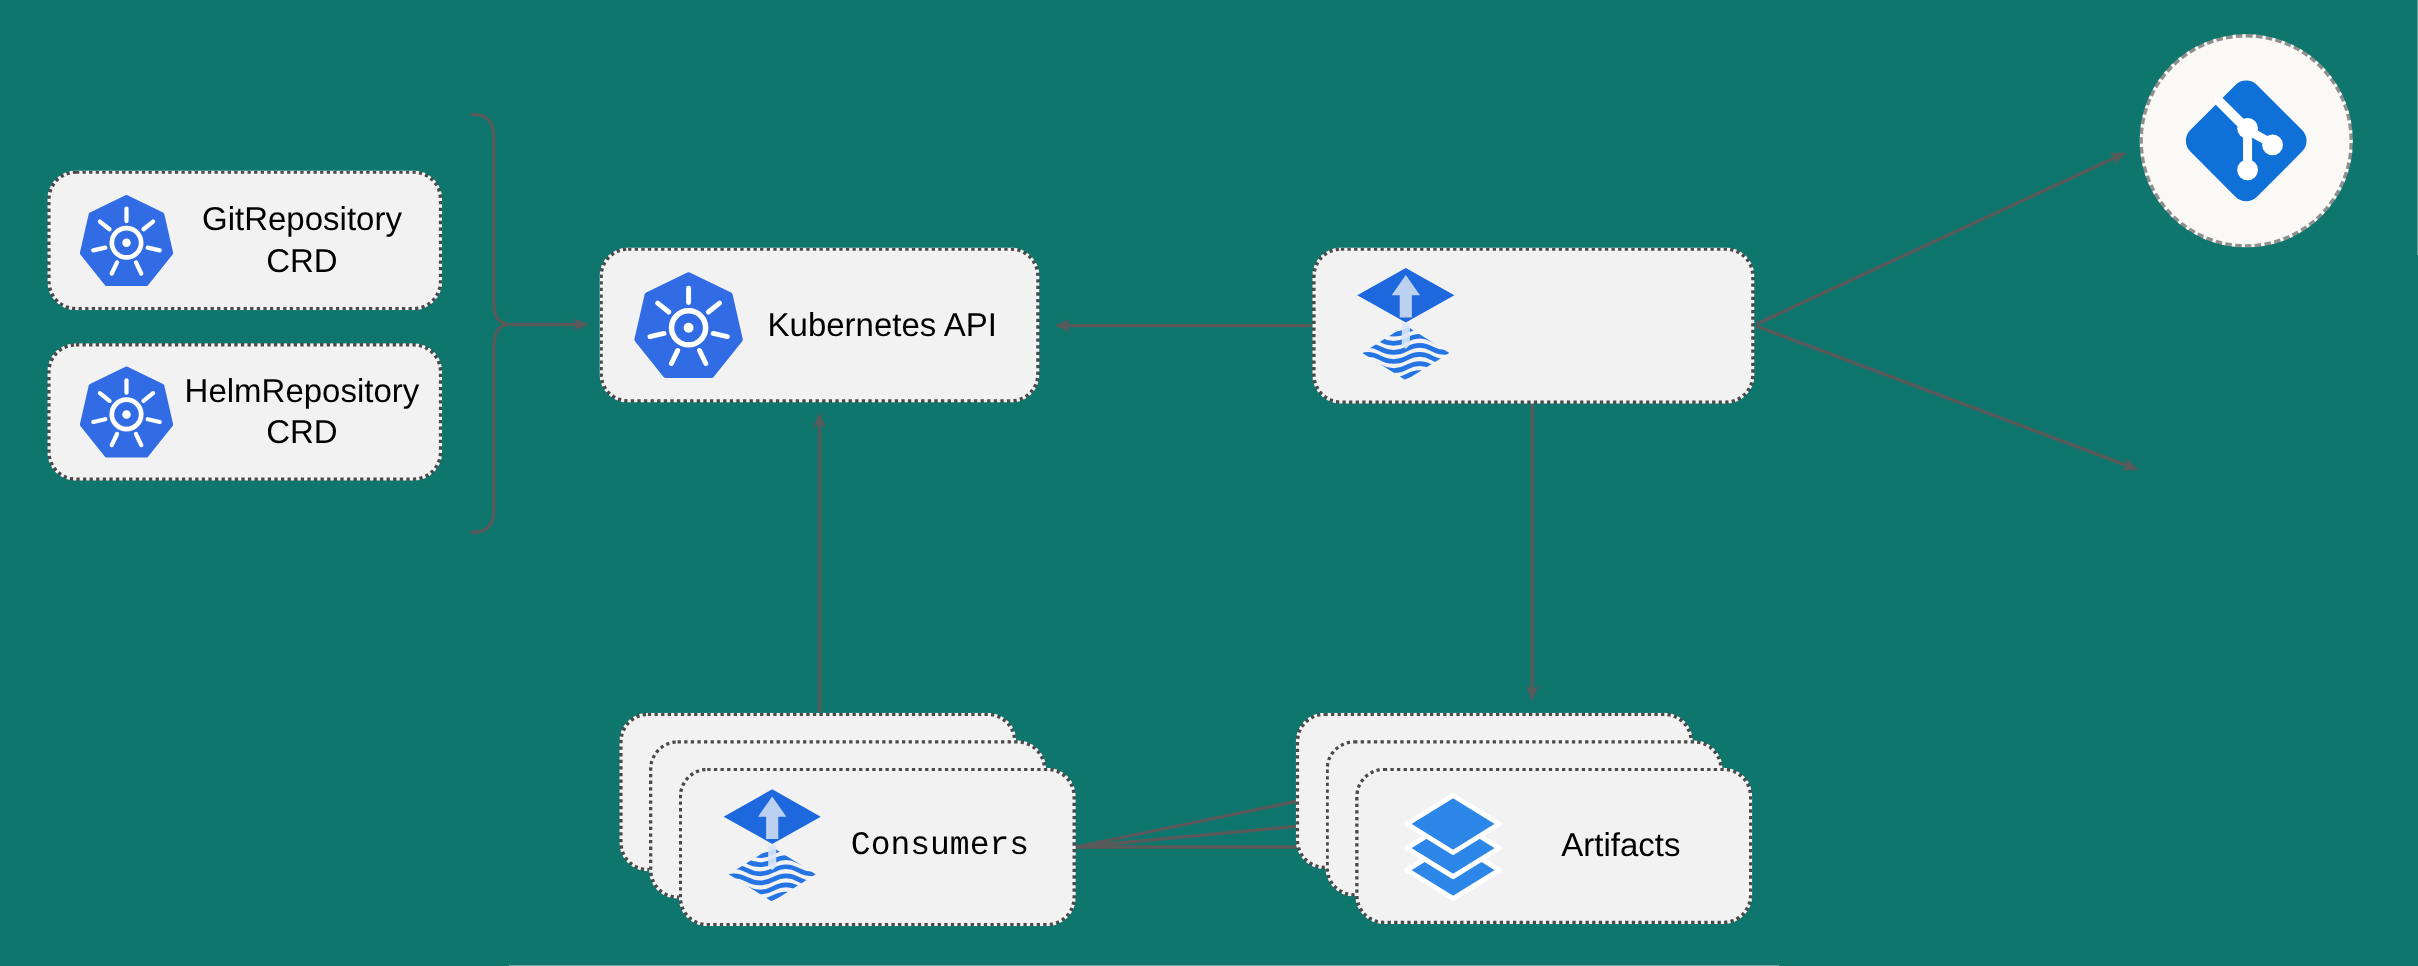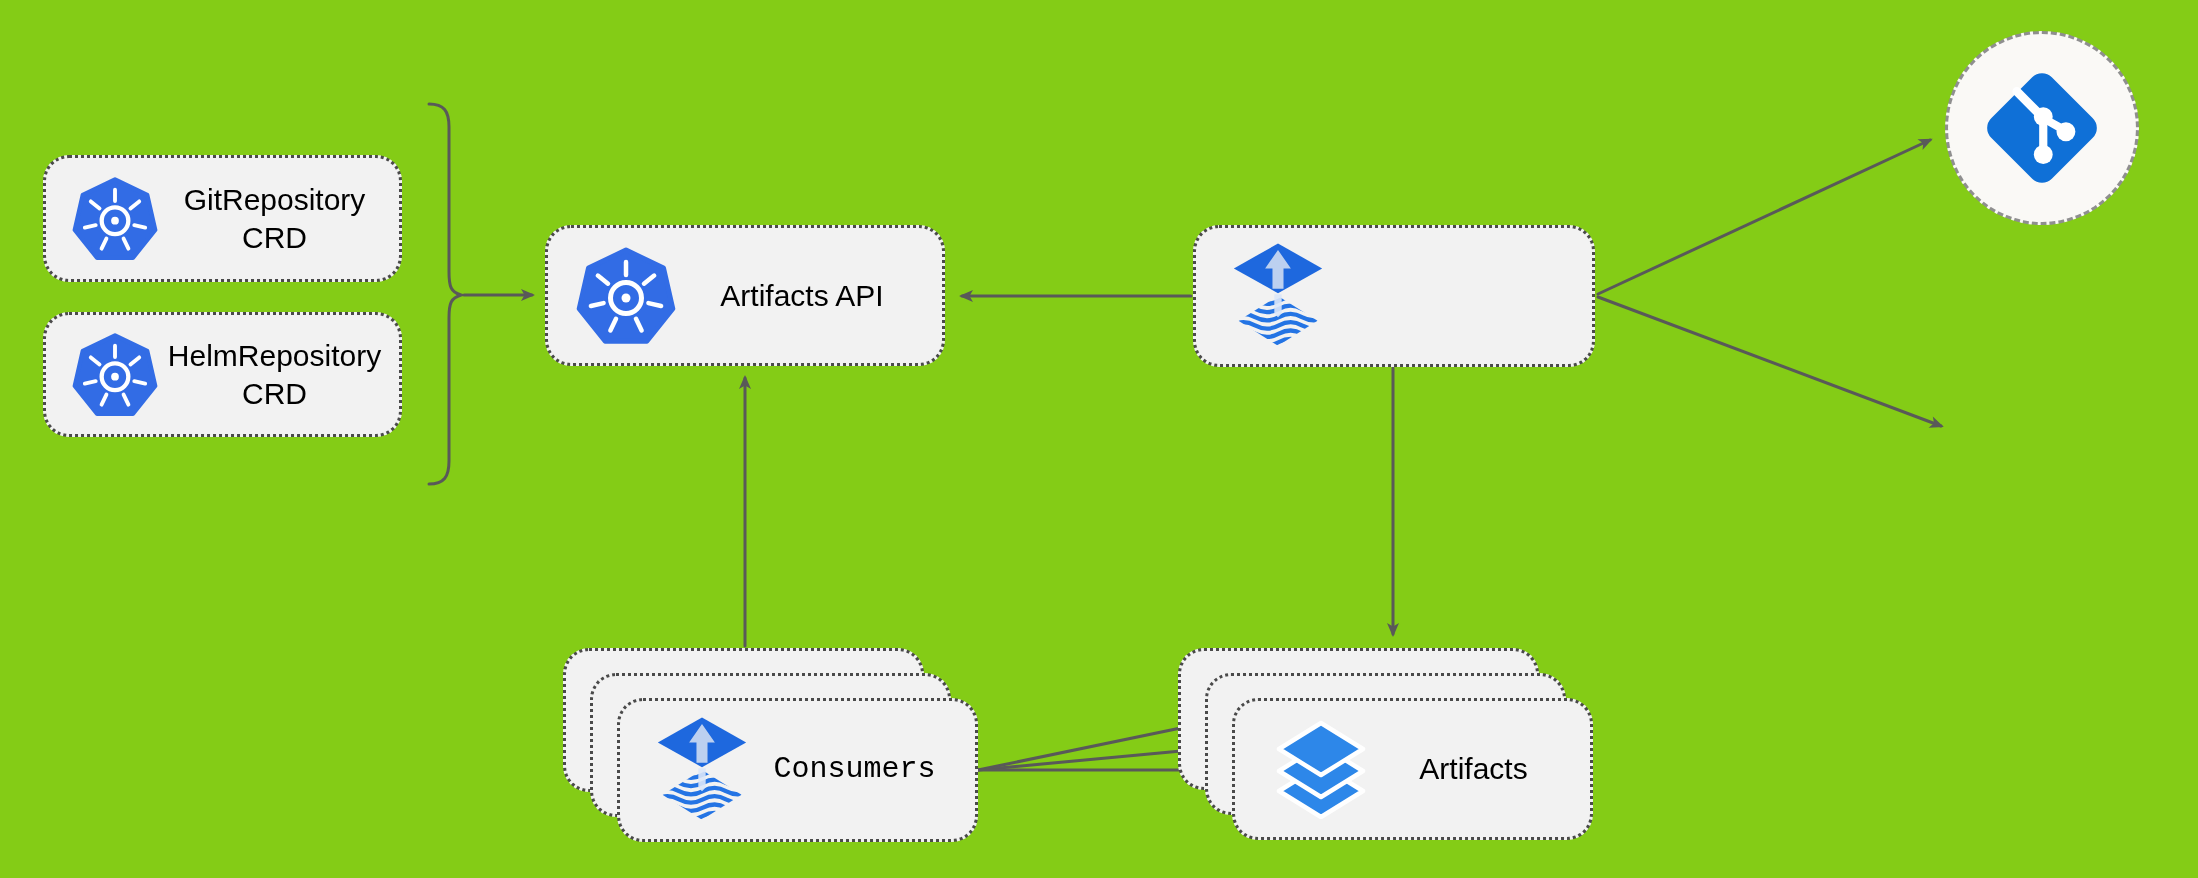--- a/index.html
+++ b/index.html
@@ -3,21 +3,21 @@
 <meta charset="utf-8">
 <style>
   :root{
     --line-gray:#595959; --box-border:#4a4a4a; --box-bg:#f2f2f2;
     --circle-bg:#faf9f6; --circle-border:#8f8f8f; --text:#000000;
     --kubernetes-blue:#326CE5; --flux-blue:#1E68DE; --flux-arrow:#BCD0F0;
     --flux-wave:#2474E4; --git-blue:#0F70D7; --helm-teal:#287699; --layers-blue:#2D87E9;
   }
   html,body{margin:0;padding:0;background:#ffffff;}
   body{font-family:"Liberation Sans", sans-serif;}
-  #canvas{position:relative;width:2198px;height:878px;background:#84cc16;overflow:hidden;}
+  #canvas{position:relative;width:2198px;height:878px;background:#0f766e;overflow:hidden;}
   #connectors{position:absolute;left:0;top:0;width:2198px;height:878px;}
   .node{position:absolute;display:flex;align-items:center;background:var(--box-bg);
         border:3px dotted var(--box-border);border-radius:26px;box-sizing:border-box;}
   .node .label{flex:1;text-align:center;font-size:30px;line-height:1.25;color:var(--text);}
   .crd-node{left:43px;width:359px;padding:0 16px 0 26px;gap:8px;}
   .icon{flex:none;display:block;}
   .icon-k8s-sm{width:86px;height:86px;}
   .icon-k8s-lg{width:100px;height:100px;}
   .icon-flux{width:92px;height:114px;}
   .icon-layers{width:100px;height:100px;}
@@ -139,21 +139,21 @@
     <svg class="icon icon-k8s-sm">
         <use href="#sym-k8s"></use>
       </svg>
     <span class="label">HelmRepository CRD</span>
   </div>
 
   <div class="node" style="left:545px;top:225px;width:400px;height:141px;padding:0 24px 0 28px;gap:10px;">
     <svg class="icon icon-k8s-lg">
         <use href="#sym-k8s"></use>
       </svg>
-    <span class="label">Artifacts API</span>
+    <span class="label">Kubernetes API</span>
   </div>
 
   <div class="node" style="left:1193px;top:225px;width:402px;height:142px;padding:0 24px 0 36px;gap:10px;">
     <svg class="icon icon-flux">
         <use href="#sym-flux"></use>
       </svg>
   </div>
 
   <div class="stack" style="left:617px;top:698px;width:361px;height:144px;">
     <div class="ghost b1"></div>

